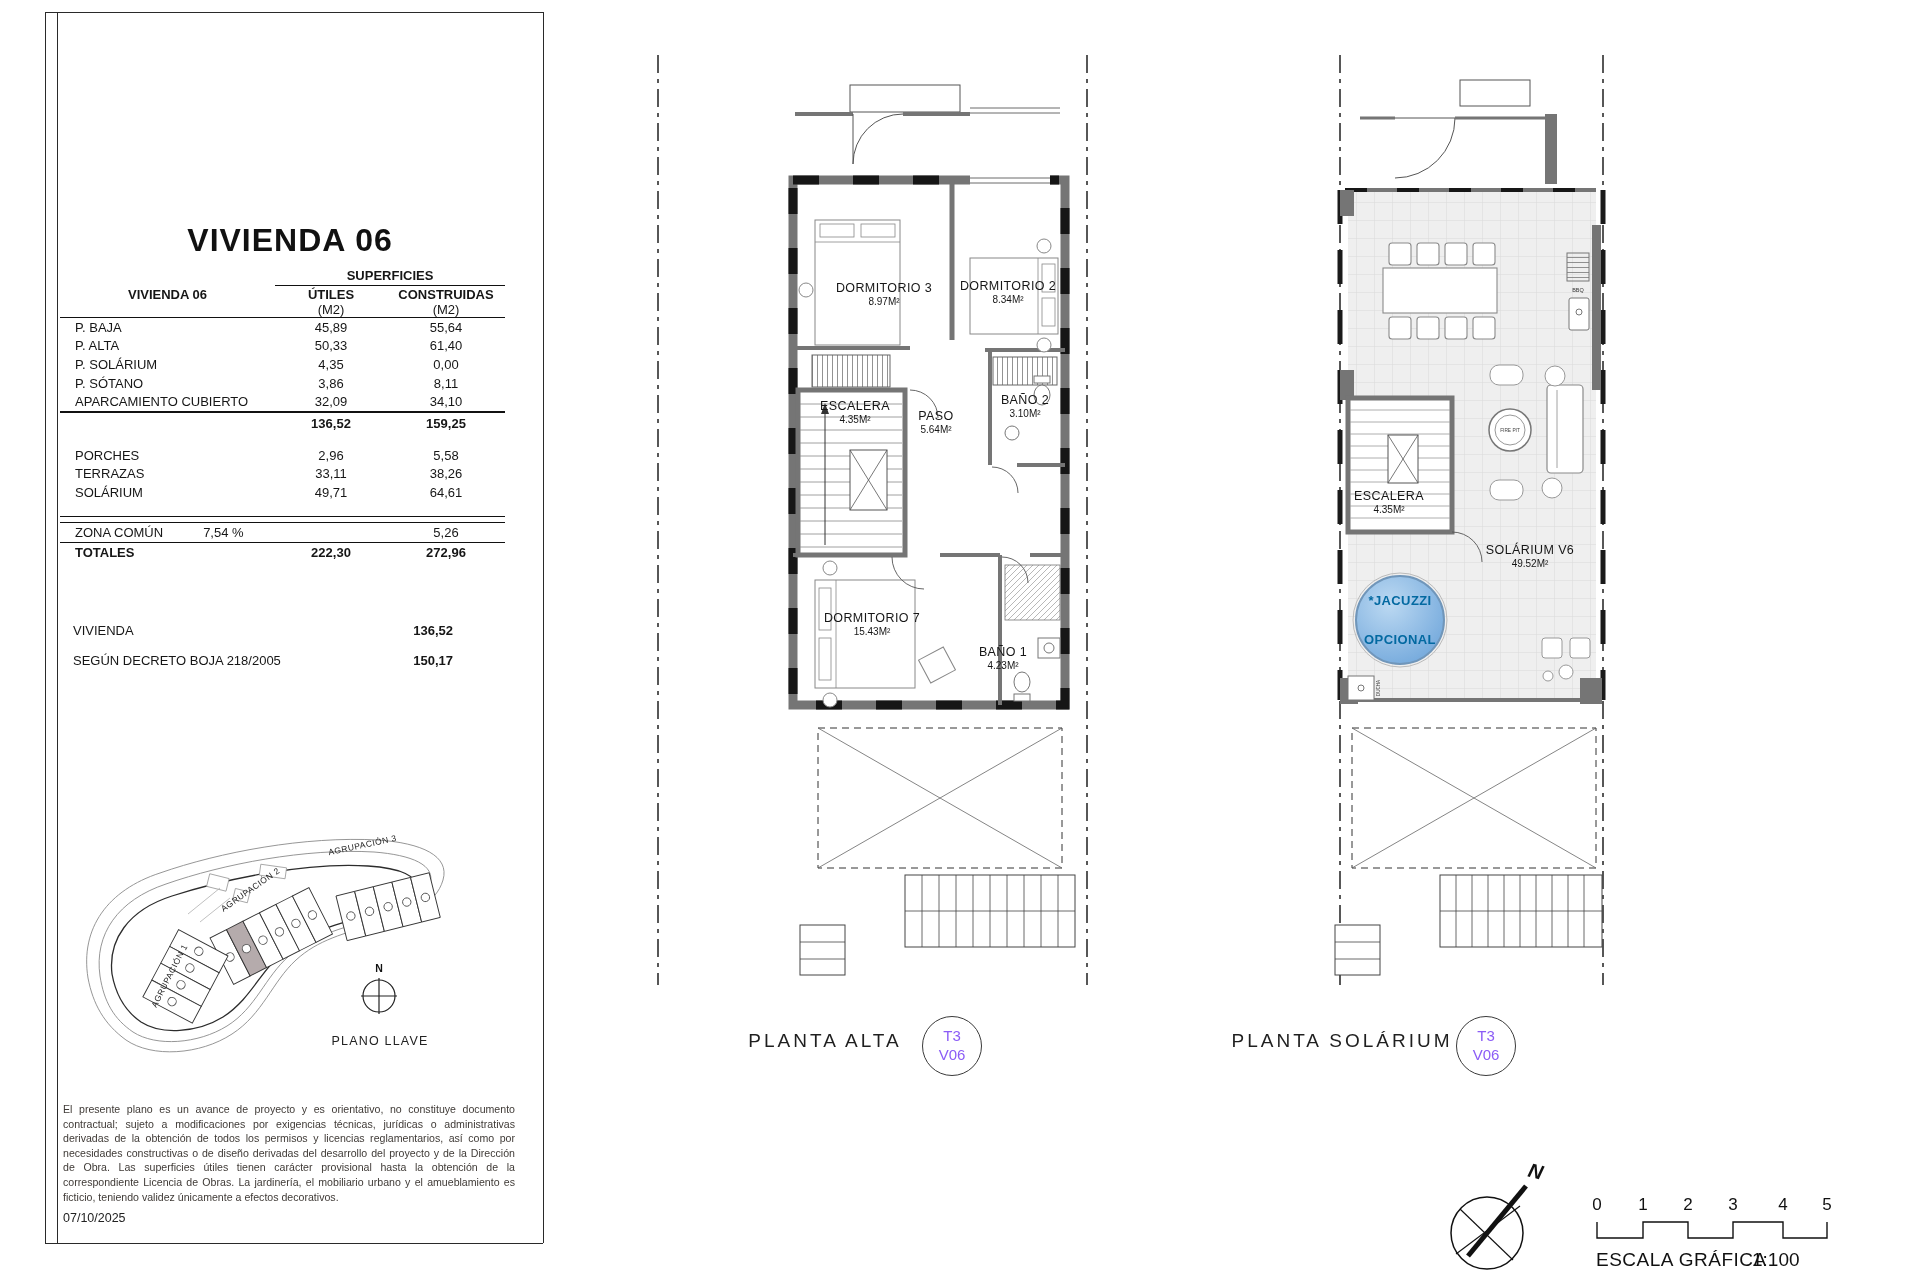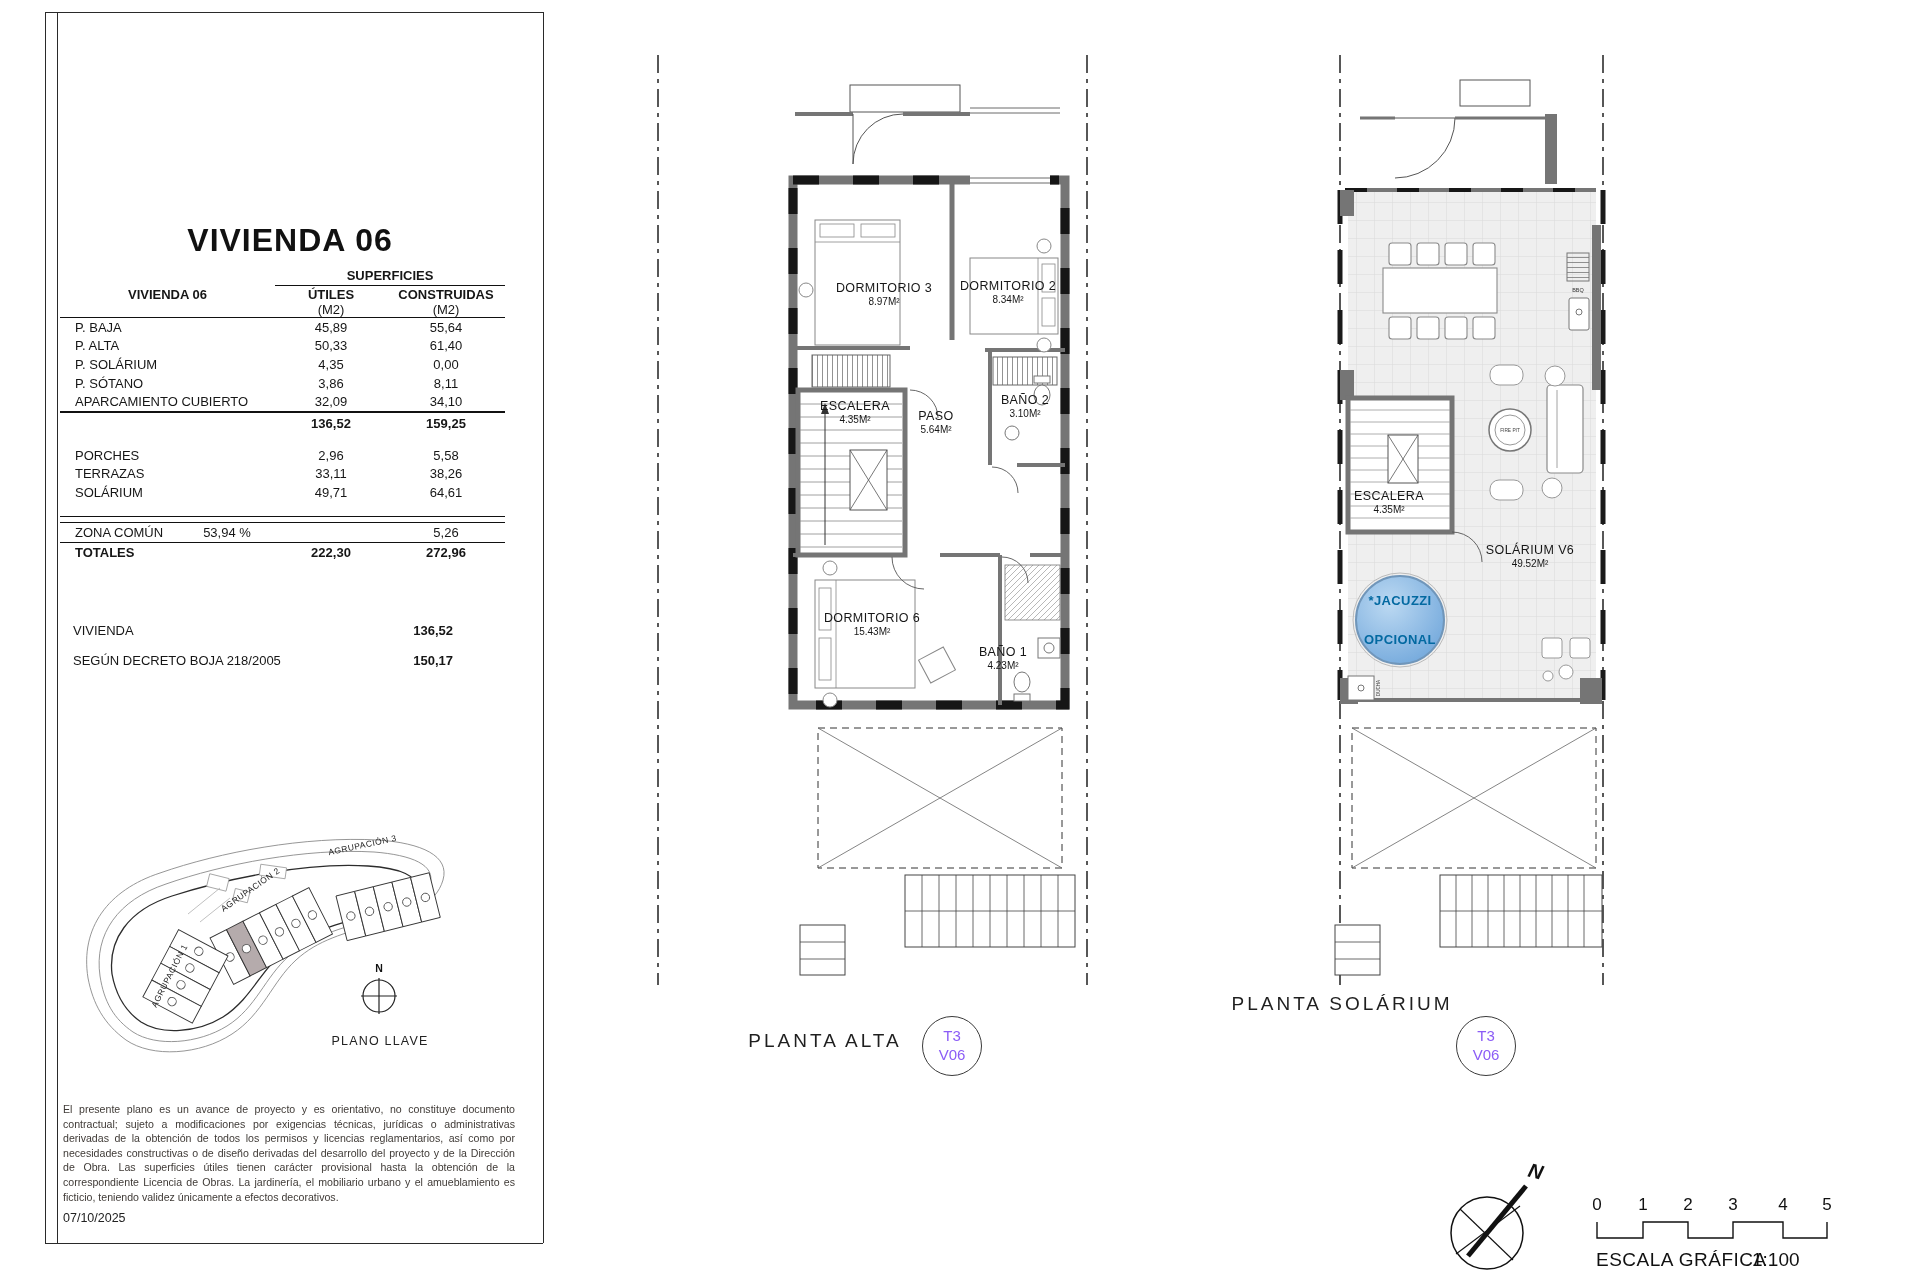--- a/index.html
+++ b/index.html
@@ -126,21 +126,21 @@
     </div>
     <div class="tr row">
       <div class="c1">SOLÁRIUM</div>
       <div class="c2">49,71</div>
       <div class="c3">64,61</div>
     </div>
 
     <div class="gap14"></div>
     <div class="sep-double"></div>
     <div class="tr zona">
-      <div class="c1"><span>ZONA COMÚN</span><span class="pct">53,94 %</span></div>
+      <div class="c1"><span>ZONA COMÚN</span><span class="pct">7,54 %</span></div>
       <div class="c2"></div>
       <div class="c3">5,26</div>
     </div>
     <div class="tr totales">
       <div class="c1">TOTALES</div>
       <div class="c2">222,30</div>
       <div class="c3">272,96</div>
     </div>
   </div>
 
@@ -361,21 +361,21 @@
   </div>
   <div class="rlabel" style="left:936px;top:422px;">
     <span class="nm">PASO</span>
     <span class="ar">5.64M²</span>
   </div>
   <div class="rlabel" style="left:1025px;top:406px;">
     <span class="nm">BAÑO 2</span>
     <span class="ar">3.10M²</span>
   </div>
   <div class="rlabel" style="left:872px;top:624px;">
-    <span class="nm">DORMITORIO 6</span>
+    <span class="nm">DORMITORIO 7</span>
     <span class="ar">15.43M²</span>
   </div>
   <div class="rlabel" style="left:1003px;top:658px;">
     <span class="nm">BAÑO 1</span>
     <span class="ar">4.23M²</span>
   </div>
 
   <svg class="abs" style="left:1320px;top:40px;" width="300" height="960" viewBox="0 0 300 960">
     <defs>
       <pattern id="tiles" width="18" height="18" patternUnits="userSpaceOnUse">
@@ -513,21 +513,21 @@
   <div class="rlabel jac" style="left:1400px;top:620px;">
     <span class="nm">*JACUZZI</span>
     <span class="nm2">OPCIONAL</span>
   </div>
 
   <div class="plan-caption" style="left:825px;top:1041px;">PLANTA ALTA</div>
   <div class="badge" style="left:922px;top:1016px;">
     <span>T3</span>
     <span>V06</span>
   </div>
-  <div class="plan-caption" style="left:1342px;top:1004px;">PLANTA SOLÁRIUM</div>
+  <div class="plan-caption" style="left:1342px;top:1041px;">PLANTA SOLÁRIUM</div>
   <div class="badge" style="left:1456px;top:1016px;">
     <span>T3</span>
     <span>V06</span>
   </div>
 
   <svg class="abs" style="left:1430px;top:1150px;" width="480" height="125" viewBox="0 0 480 125">
     <g fill="none" stroke="#111">
       <circle cx="57" cy="83" r="36" stroke-width="1.5"></circle>
       <line x1="26" y1="104" x2="90" y2="56" stroke-width="1.1"></line>
       <line x1="30" y1="59" x2="83" y2="110" stroke-width="1.1"></line>

